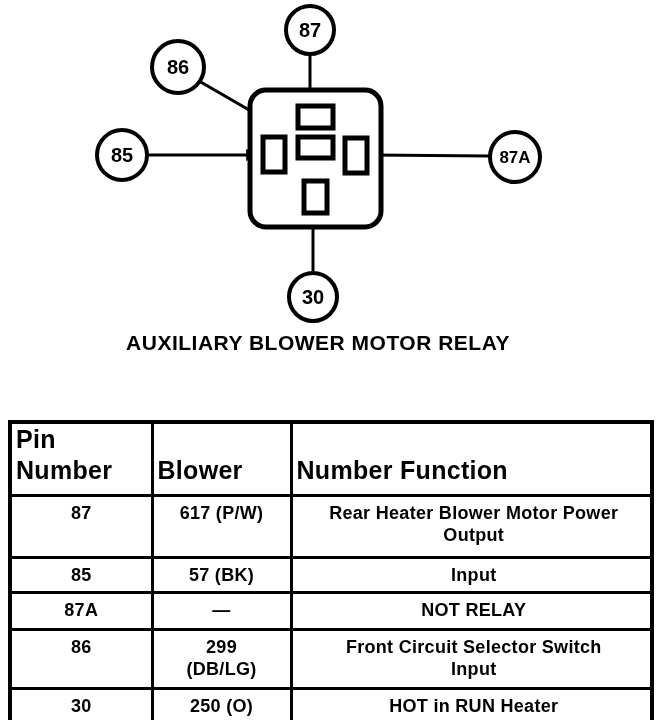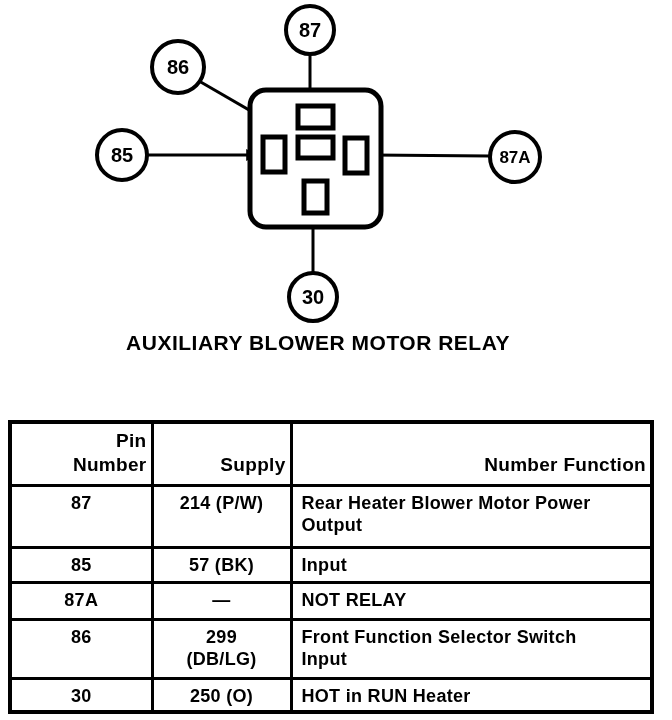--- a/index.html
+++ b/index.html
@@ -28,35 +28,35 @@
     border:3px solid #000;
     font-weight:bold;
     font-size:18px;
     letter-spacing:0.3px;
     white-space:pre-line;
     overflow:hidden;
   }
   .pin-table{border:4px solid #000;}
   .pin-table th{
     vertical-align:bottom;
-    text-align:right;
-    font-size:19px;
+    text-align:left;
+    font-size:25px;
     padding:0 4px 7px 4px;
     line-height:1.25;
   }
   .pin-table td{
     vertical-align:top;
     padding-top:5px;
     line-height:1.27;
   }
   .col-pin{width:142px;}
   .col-circuit{width:139px;}
   .col-func{width:361px;}
   td.c{text-align:center;}
-  td.l{text-align:left;padding-left:9px;padding-right:4px;}
+  td.l{text-align:center;padding-left:9px;padding-right:4px;}
 </style>
 </head>
 <body>
 
 <div class="page">
 
   <svg width="672" height="400" viewBox="0 0 672 400">
     <defs>
       <marker id="arrow" viewBox="0 0 10 10" refX="9" refY="5" markerWidth="13" markerHeight="12" markerUnits="userSpaceOnUse" orient="auto">
         <path d="M0,0 L10,5 L0,10 z" fill="#000"></path>
@@ -106,46 +106,46 @@
   <table class="pin-table">
     <colgroup>
       <col class="col-pin">
         <col class="col-circuit">
         <col class="col-func">
     </colgroup>
     <thead>
       <tr style="height:63px;">
         <th>Pin
 Number</th>
-        <th>Supply</th>
+        <th>Blower</th>
         <th>Number Function</th>
       </tr>
     </thead>
     <tbody>
       <tr style="height:62px;">
         <td class="c">87</td>
-        <td class="c">214 (P/W)</td>
+        <td class="c">617 (P/W)</td>
         <td class="l">Rear Heater Blower Motor Power
 Output</td>
       </tr>
       <tr style="height:35px;">
         <td class="c">85</td>
         <td class="c">57 (BK)</td>
         <td class="l">Input</td>
       </tr>
       <tr style="height:37px;">
         <td class="c">87A</td>
         <td class="c">—</td>
         <td class="l">NOT RELAY</td>
       </tr>
       <tr style="height:59px;">
         <td class="c">86</td>
         <td class="c">299
 (DB/LG)</td>
-        <td class="l">Front Function Selector Switch
+        <td class="l">Front Circuit Selector Switch
 Input</td>
       </tr>
       <tr style="height:34px;">
         <td class="c">30</td>
         <td class="c">250 (O)</td>
         <td class="l">HOT in RUN Heater</td>
       </tr>
     </tbody>
   </table>
 

